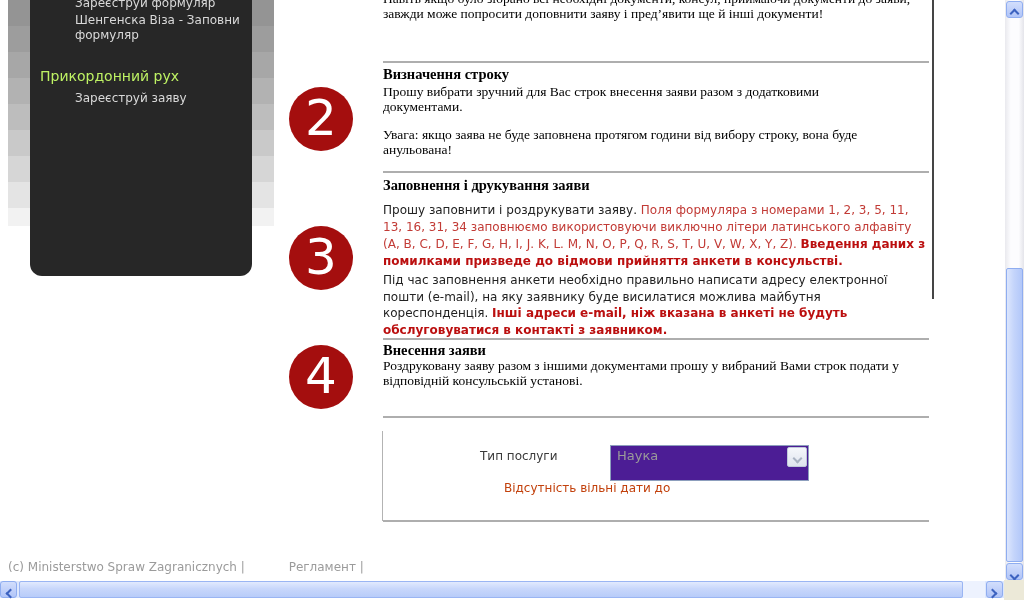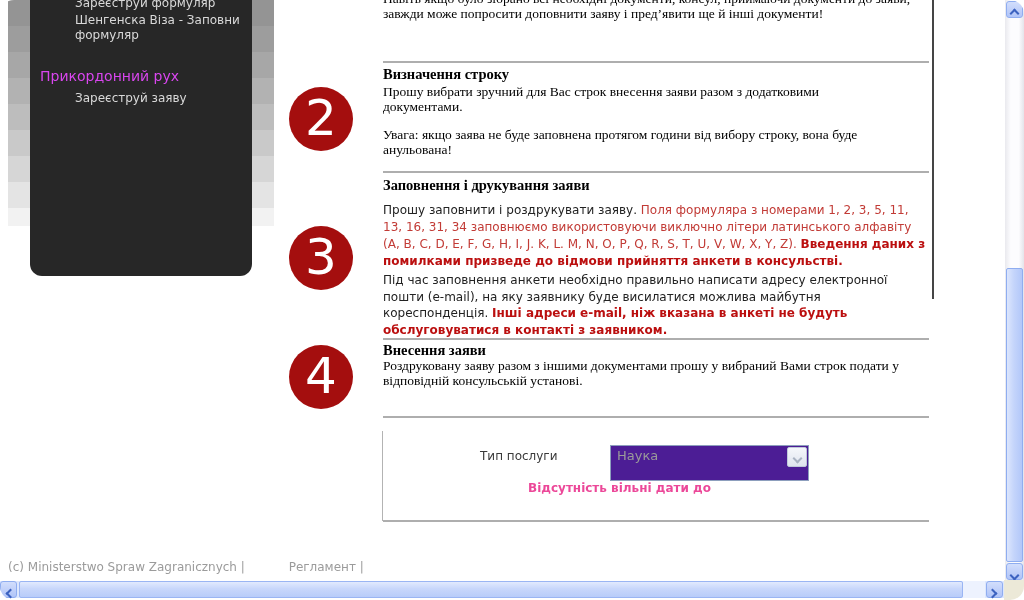--- a/index.html
+++ b/index.html
@@ -1,30 +1,30 @@
 <!DOCTYPE html>
 <html><head>
 <meta charset="utf-8">
 <style>
   html,body{margin:0;padding:0;background:#fff;}
   #screen{position:relative;width:1024px;height:600px;overflow:hidden;background:#fff;
-          font-family:"DejaVu Sans",sans-serif;border-radius:14px;}
+          font-family:"DejaVu Sans",sans-serif;}
   .abs{position:absolute;}
 
   
   .gstrip{top:0;width:22px;height:238px;
     background:linear-gradient(180deg,
       #949494 0 26px,#9d9d9d 26px 52px,#a7a7a7 52px 78px,#b2b2b2 78px 104px,
       #bdbdbd 104px 130px,#c9c9c9 130px 156px,#d6d6d6 156px 182px,
       #e4e4e4 182px 208px,#f2f2f2 208px 226px,#ffffff 226px);}
   
   .panel{left:30px;top:0;width:222px;height:276px;background:#272727;
          border-radius:0 0 12px 12px;color:#d9d9d9;font-size:12px;}
   .panel .item{position:absolute;left:45px;cursor:pointer;line-height:15px;}
-  .panel .sect{position:absolute;left:10px;font-size:14px;color:#d946ef;}
+  .panel .sect{position:absolute;left:10px;font-size:14px;color:#bef264;}
 
   
   .badge{left:289px;width:64px;height:64px;border-radius:50%;
          color:#fff;font-size:50px;line-height:62px;text-align:center;
          font-family:"DejaVu Sans",sans-serif;}
 
   
   .col{left:383px;width:546px;}
   .divider{left:383px;width:546px;height:2px;background:#aeaeae;}
   .serif{font-family:"Liberation Serif",serif;font-size:13.5px;line-height:15px;color:#000;}
@@ -118,21 +118,21 @@
 
   <div class="abs col shead" style="top:342px">Внесення заяви</div>
   <div class="abs serif" style="top:358px;left:383px;width:540px">Роздруковану заяву разом з іншими документами прошу у вибраний Вами строк подати у відповідній консульській установі.</div>
 
   <div class="abs formline"></div>
   <div class="abs sans12" style="left:480px;top:449px;color:#3a3a3a">Тип послуги</div>
   <div class="abs select">
     <span>Наука</span>
     <span class="selbtn"><span class="chev down gray"></span></span>
   </div>
-  <div class="abs sans12" style="left:528px;top:481px;font-weight:bold;color:#ec4899">Відсутність вільні дати до</div>
+  <div class="abs sans12" style="left:504px;top:481px;font-weight:normal;color:#c2410c">Відсутність вільні дати до</div>
 
   <div class="abs footer">
     <span>(c) Ministerstwo Spraw Zagranicznych |</span>
     <a href="#">Регламент</a>
     <span>|</span>
   </div>
 
   <div class="abs htrack">
     <div class="sbtn" style="position:absolute;left:0;top:0;width:17px;height:17px"><span class="chev left"></span></div>
     <div class="hthumb"></div>

